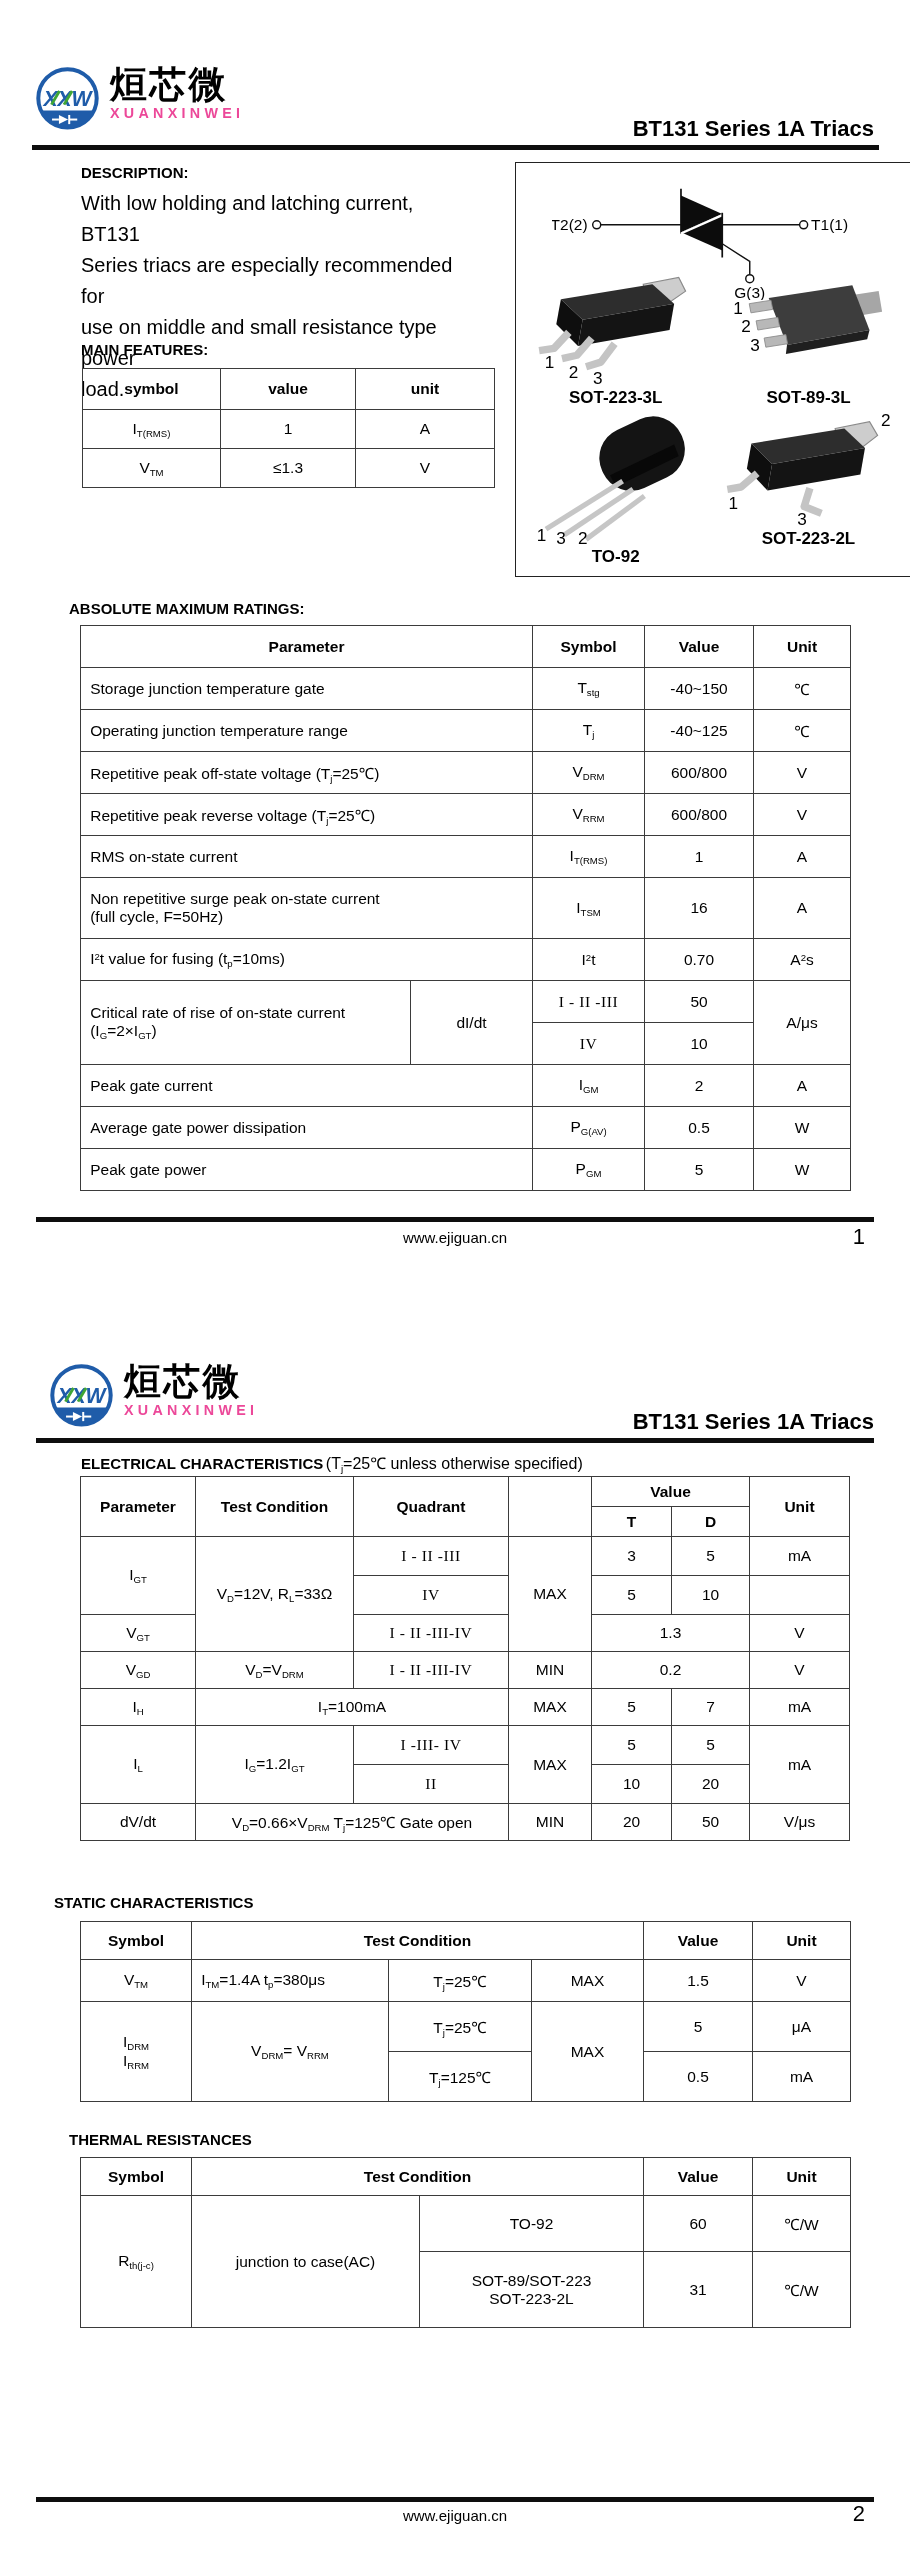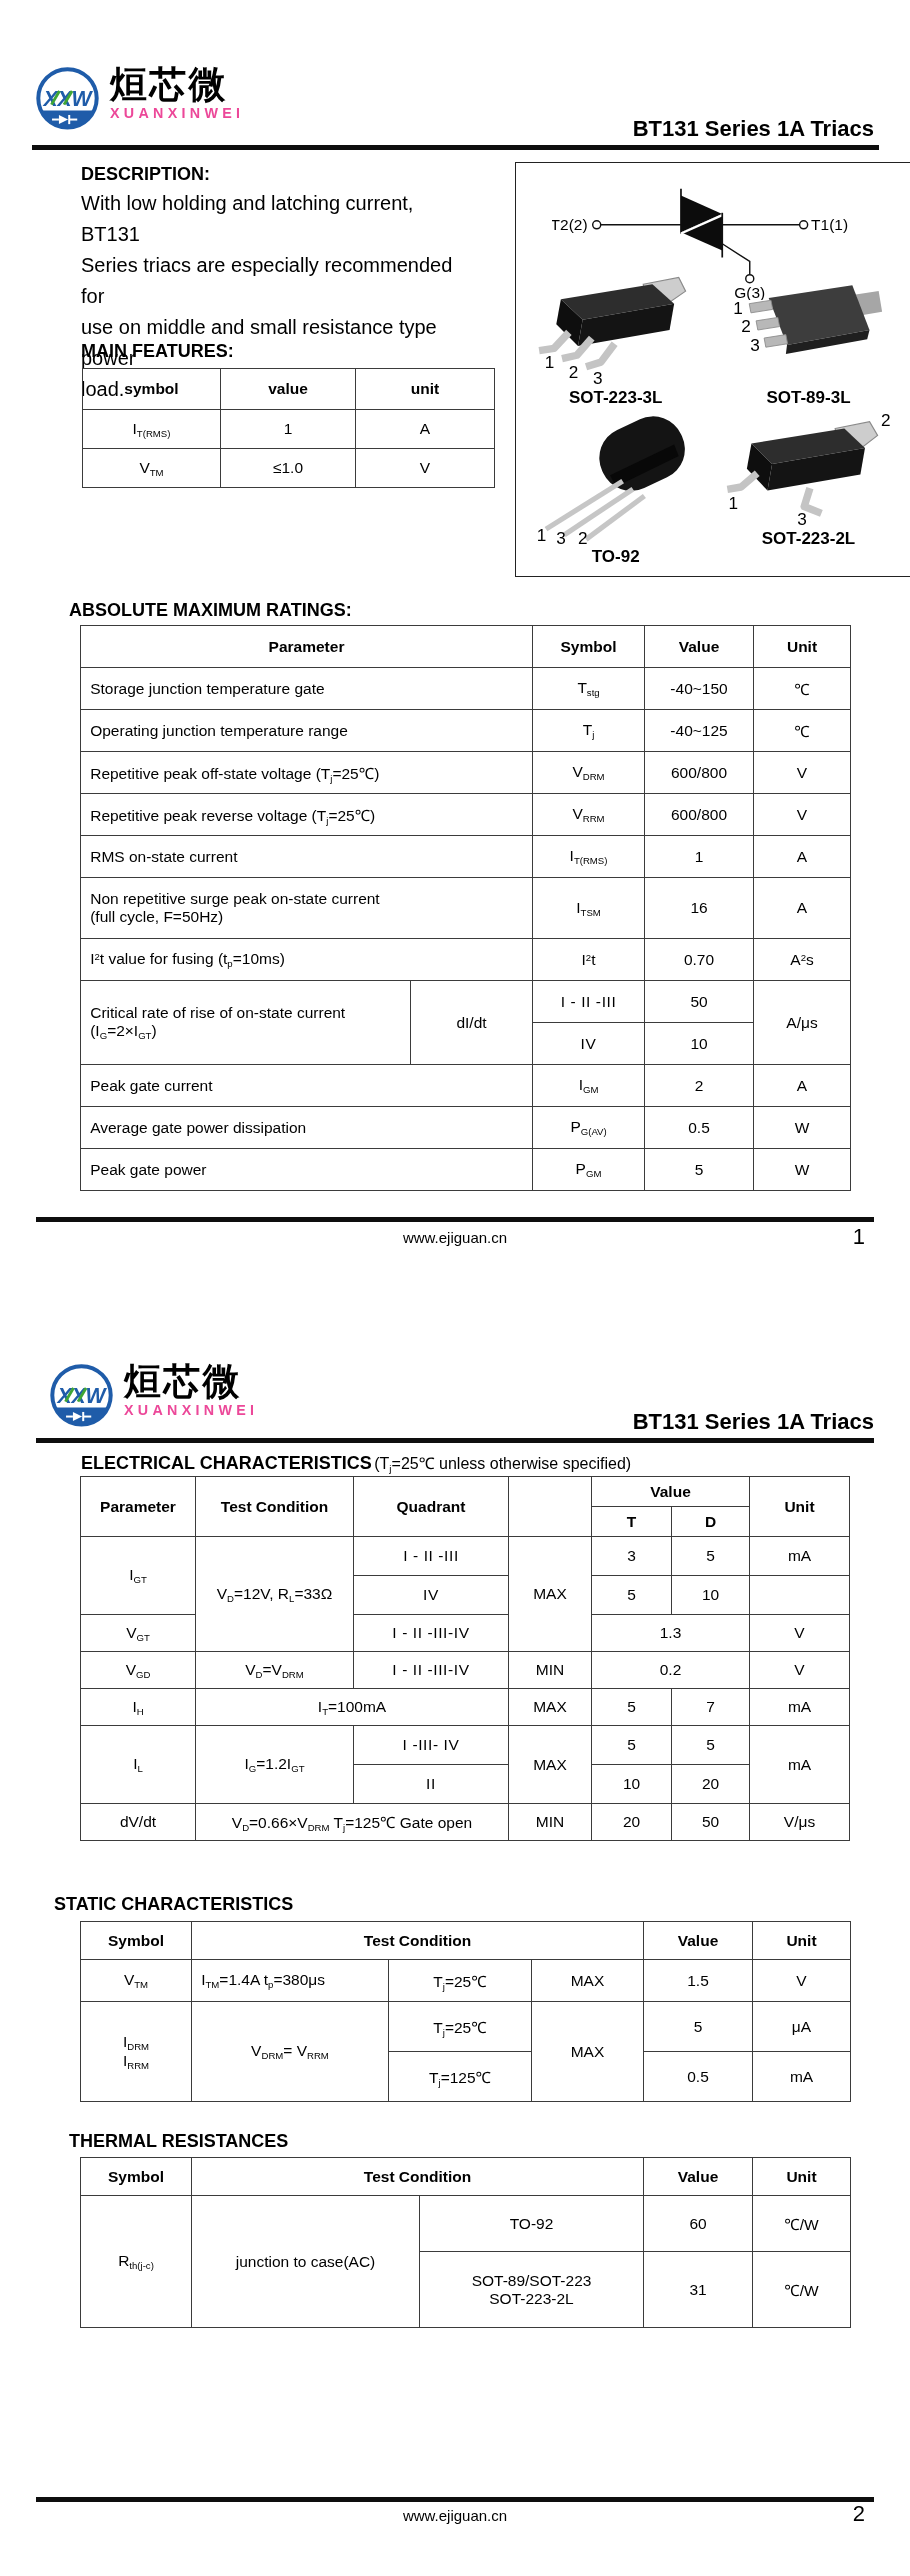--- a/index.html
+++ b/index.html
@@ -1,33 +1,33 @@
 <!DOCTYPE html>
 <html style="font-size:9.2px"><head>
 <meta charset="utf-8">
 <style>
   html,body{margin:0;padding:0;background:#ffffff;}
   #page{position:relative;width:910px;height:2576px;background:#fff;
         font-family:"Liberation Sans",sans-serif;color:#000;overflow:hidden;}
   .abs{position:absolute;}
   .rule{position:absolute;height:4.6px;background:#0e0e0e;}
   .doc-title{font-size:22px;font-weight:bold;white-space:nowrap;}
-  .sect-heading{font-size:18px;font-weight:bold;white-space:nowrap;}
+  .sect-heading{font-size:15px;font-weight:bold;white-space:nowrap;}
   .para{font-size:20px;line-height:31px;}
   .brand-zh{font-size:37px;font-weight:bold;letter-spacing:2.3px;line-height:40px;}
   .brand-en{font-size:14.3px;letter-spacing:4.3px;color:#ec4899;margin-top:0px;font-weight:bold;}
   table.dt{border-collapse:collapse;table-layout:fixed;}
   .dt td,.dt th{border:1.1px solid #3b3b3b;font-size:15.5px;font-weight:normal;
                 text-align:center;vertical-align:middle;padding:0 3.4px;overflow:hidden;}
   table.dt{border:1.7px solid #1f1f1f;}
   .dt th{font-weight:bold;}
   .dt .left{text-align:left;padding-left:9.2px;}
   sub{font-size:62%;vertical-align:-0.3em;letter-spacing:0;}
   sup{font-size:62%;vertical-align:0.45em;}
-  .roman{font-family:Liberation Sans, sans-serif;font-size:16px;letter-spacing:0.6px;}
+  .roman{font-family:Liberation Serif, serif;font-size:16px;letter-spacing:0.6px;}
   
   .mf tr>*{height:40px;} .mf tr.r>*{height:38px;}
   .amr tr>*{height:41px;} .amr tr.tall>*{height:60px;}
   .ec tr>*{height:36px;} .ec tr.hh>*{height:29px;} .ec tr.h66>*{height:38px;}
   .st tr>*{height:37px;} .st tr.h72>*{height:41px;} .st tr.h86>*{height:49px;}
   .tht tr>*{height:37px;} .tht tr.h96>*{height:55px;} .tht tr.h130>*{height:75px;}
   .pkg-label{font-size:17px;font-weight:bold;text-align:center;margin-top:1.1px;}
   .footer-url{font-size:15px;text-align:center;}
   .footer-page{font-size:22px;}
   .box{border:1.1px solid #222;}
@@ -74,21 +74,21 @@
       <th>value</th>
       <th>unit</th>
     </tr>
     <tr class="r">
       <td>I<sub>T(RMS)</sub></td>
       <td>1</td>
       <td>A</td>
     </tr>
     <tr class="r">
       <td>V<sub>TM</sub></td>
-      <td>≤1.0</td>
+      <td>≤1.3</td>
       <td>V</td>
     </tr>
   </tbody>
     </table>
 
   <div class="abs box" style="left:515px;top:162px;width:392px;height:413px;padding-left:48px;">
 
     <svg class="abs" style="left:36px;top:4.6px;" width="321" height="132" viewBox="0 0 560 230">
       <text x="62" y="108" text-anchor="end" font-size="27">T2(2)</text>
       <circle cx="78" cy="99" r="7" fill="none" stroke="#111" stroke-width="2.5"></circle>

